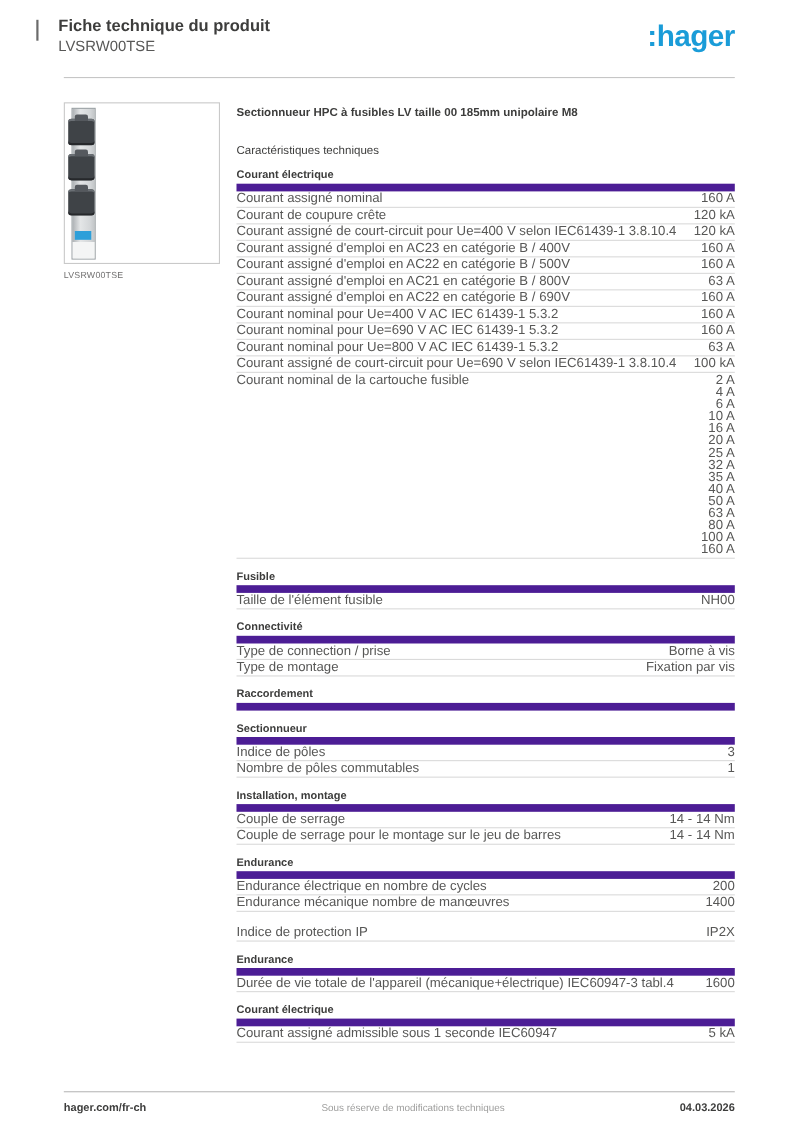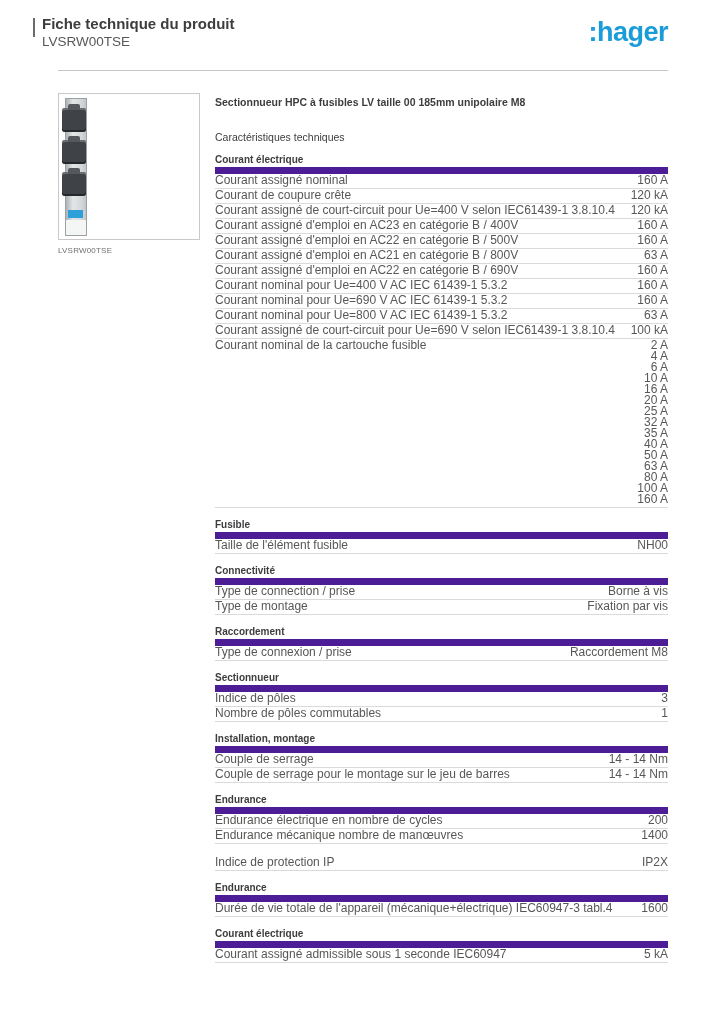--- a/index.html
+++ b/index.html
@@ -4,21 +4,21 @@
 <style>
   * { margin:0; padding:0; box-sizing:border-box; }
   html,body { background:#ffffff; }
   body { font-family:"Liberation Sans", sans-serif; }
   .page { position:relative; width:724px; height:1024px; background:#ffffff; margin:0 auto; overflow:hidden; }
 
   
   .fold-mark { position:absolute; left:33px; top:18px; width:2px; height:19px; background:#6b6b6b; }
 
   
-  header { position:absolute; top:15px; left:42px; right:56px; display:flex; justify-content:space-between; align-items:flex-start;gap:12px; }
+  header { position:absolute; top:15px; left:53px; right:56px; display:flex; justify-content:space-between; align-items:center;gap:12px; }
   .header-text h1 { font-size:15px; font-weight:bold; color:#3d3d3c; line-height:18px; }
   .subtitle { font-size:13.5px; color:#575756; line-height:17px; }
   .logo { font-size:27px; font-weight:bold; letter-spacing:-0.5px; margin-top:2px; }
   .header-rule { position:absolute; top:70px; left:58px; right:56px; height:1px; background:#c6c6c6; }
 
   
   .main { position:absolute; top:90px; left:58px; right:56px; display:flex; }
   .left-col { width:142px; margin-right:15px; flex:none; padding-top:3px; }
   .image-box { position:relative; width:142px; height:147px; border:1px solid #c9c9c9; background:#ffffff; }
   .caption { margin-top:6px; font-size:8px; color:#706f6f; letter-spacing:0.2px; }
@@ -196,26 +196,20 @@
             </div>
             <div class="spec-row">
               <div class="spec-label">Type de montage</div>
               <div class="spec-values">
                 <div class="spec-value">Fixation par vis</div>
               </div>
             </div>
           </div>
           <div class="section">
             <div class="section-title">Raccordement</div>
-            <div class="spec-row">
-              <div class="spec-label">Type de connexion / prise</div>
-              <div class="spec-values">
-                <div class="spec-value">Raccordement M8</div>
-              </div>
-            </div>
           </div>
           <div class="section">
             <div class="section-title">Sectionnueur</div>
             <div class="spec-row">
               <div class="spec-label">Indice de pôles</div>
               <div class="spec-values">
                 <div class="spec-value">3</div>
               </div>
             </div>
             <div class="spec-row">
@@ -279,14 +273,22 @@
               <div class="spec-values">
                 <div class="spec-value">5 kA</div>
               </div>
             </div>
           </div>
         </div>
     </div>
 
   </div>
 
+  <footer>
+    <div class="footer-rule"></div>
+    <div class="footer-row">
+      <span class="f-left">hager.com/fr-ch</span>
+      <span class="f-center">Sous réserve de modifications techniques</span>
+      <span class="f-right">04.03.2026</span>
+    </div>
+  </footer>
 
 </div>
 
 </body></html>

